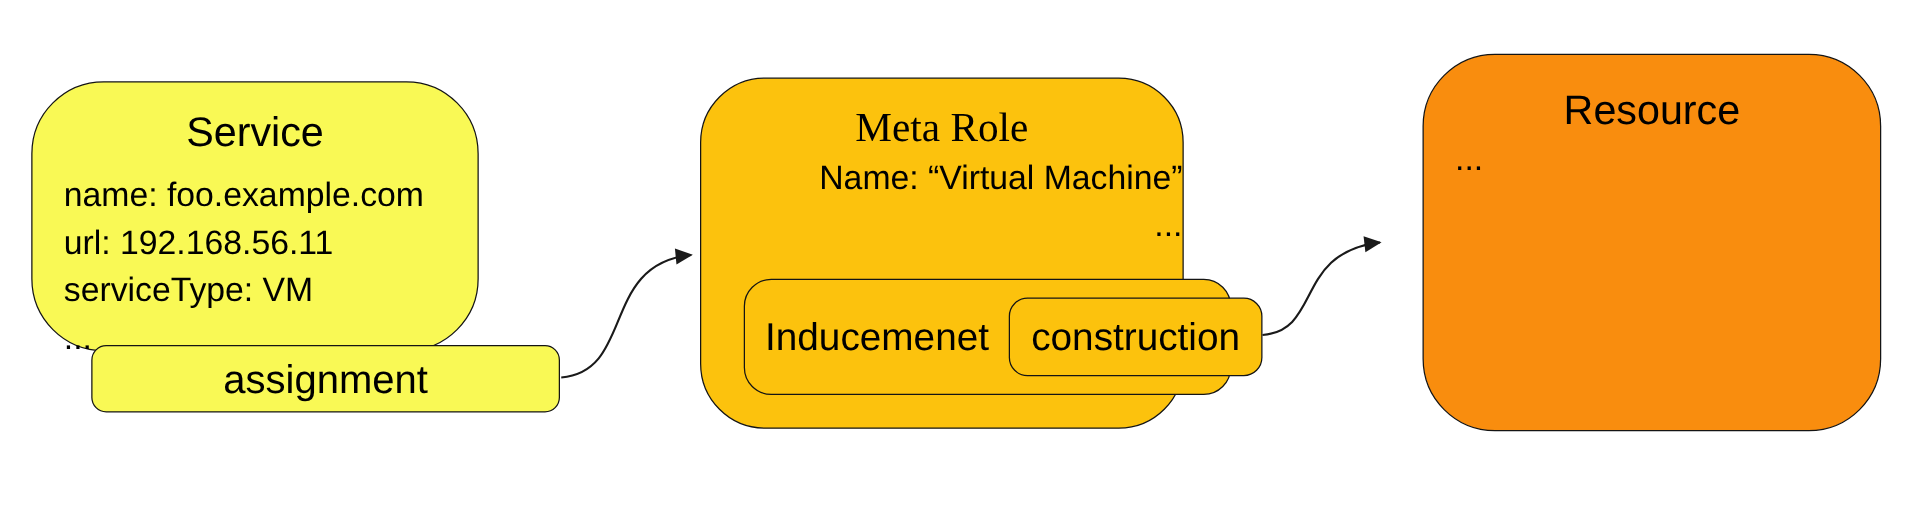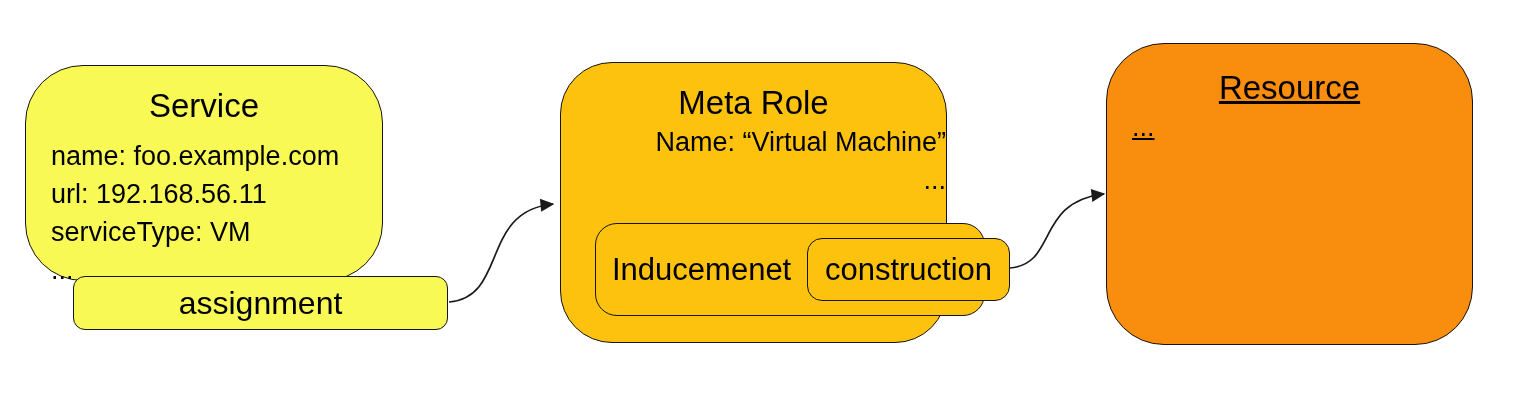--- a/index.html
+++ b/index.html
@@ -12,30 +12,30 @@
     font-family: "Liberation Sans", sans-serif;
     color: #000000;
   }
   .node, .badge {
     position: absolute;
     box-sizing: border-box;
     border: 1.6px solid #141414;
   }
   .node-service   { left: 25px;   top: 65px; width: 358px; height: 216px; border-radius: 58px; z-index: 1; }
   .node-meta      { left: 560px;  top: 62px; width: 387px; height: 281px; border-radius: 52px; z-index: 1; }
-  .node-resource  { left: 1106px; top: 43px; width: 367px; height: 302px; border-radius: 58px; z-index: 1; text-decoration: underline; }
+  .node-resource  { left: 1138px; top: 43px; width: 367px; height: 302px; border-radius: 58px; z-index: 1; }
 
   .node-title {
     text-align: center;
     font-size: 33px;
     line-height: 40px;
     white-space: nowrap;
   }
   .node-service  .node-title { margin-top: 20px; }
-  .node-meta     .node-title { margin-top: 20px; }
+  .node-meta     .node-title { margin-top: 20px; font-family: Liberation Serif, serif; }
   .node-resource .node-title { margin-top: 24px; }
 
   .node-attrs {
     font-size: 27px;
     line-height: 38px;
     white-space: nowrap;
   }
   .node-service  .node-attrs { margin: 11px 0 0 25px; }
   .node-meta     .node-attrs { margin: 0 0 0 23px; text-align: right; }
   .node-resource .node-attrs { margin: 0 0 0 25px; }

